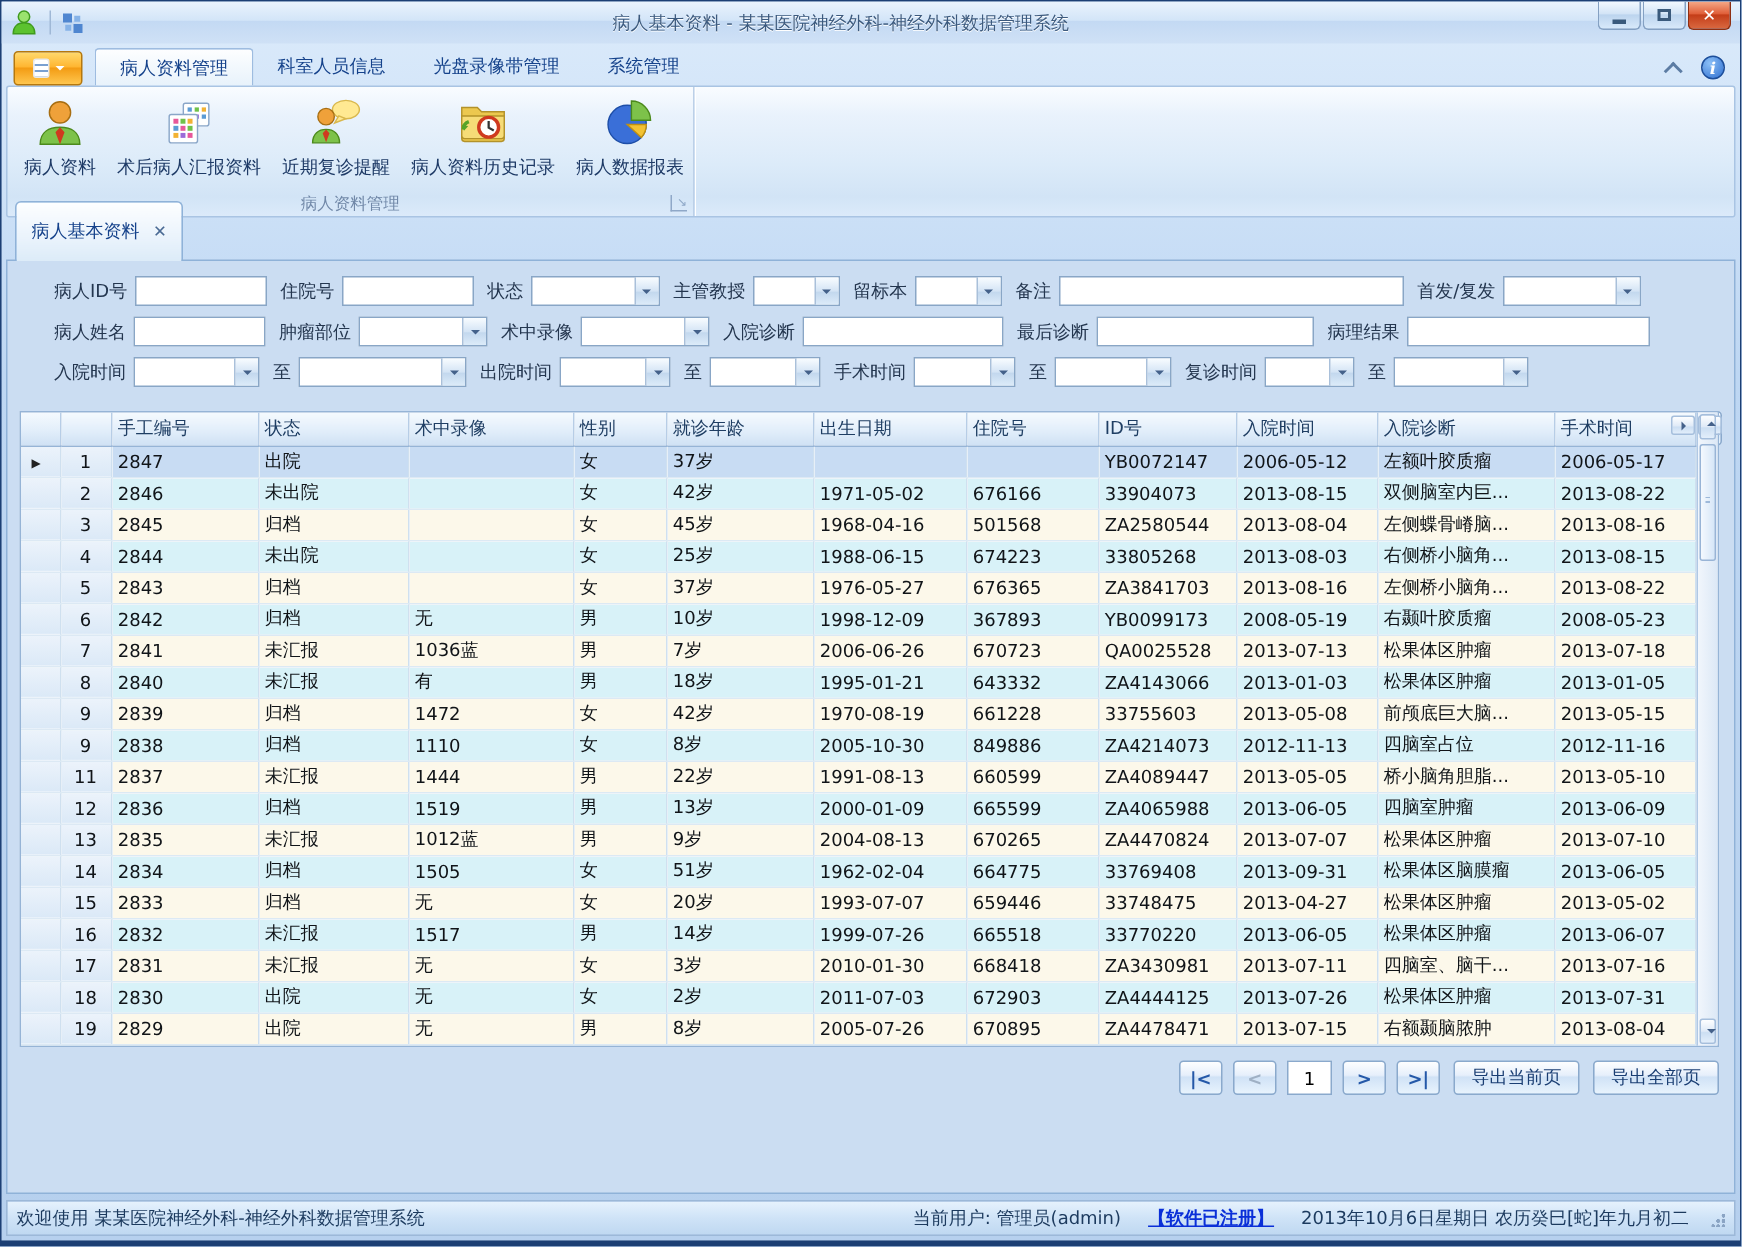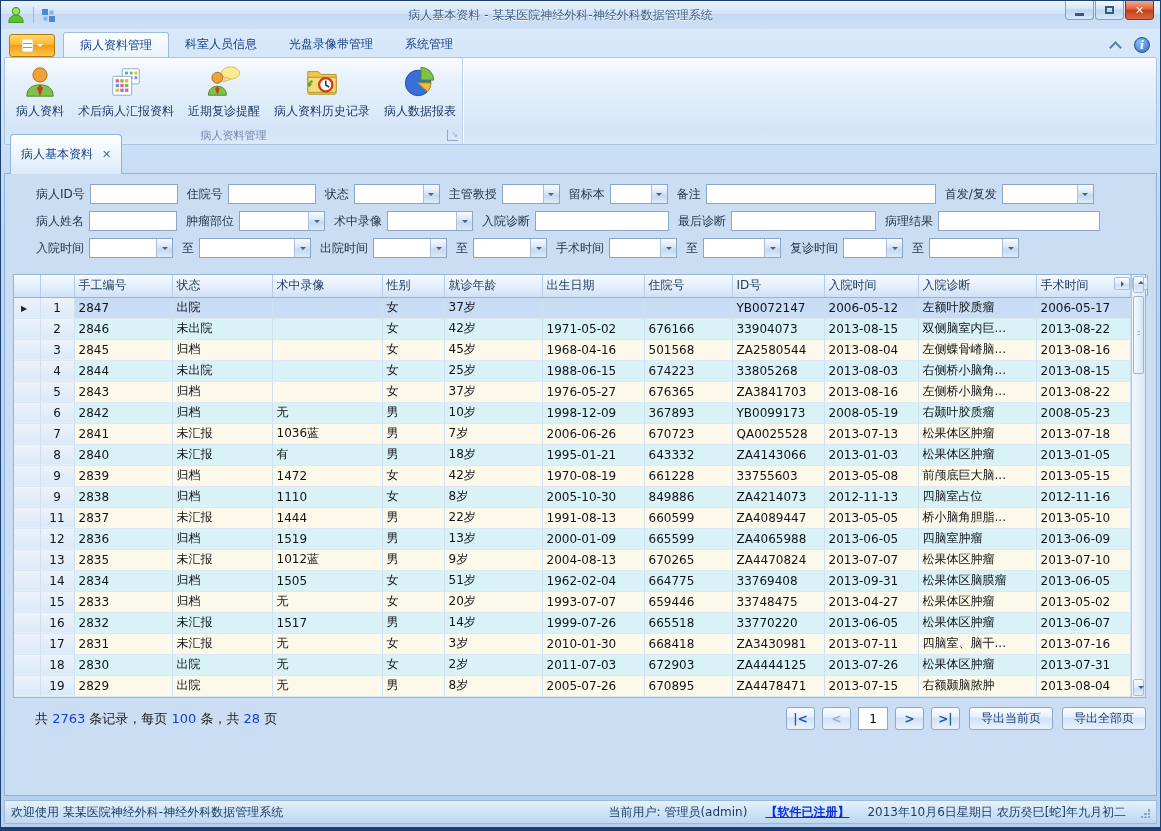--- a/index.html
+++ b/index.html
@@ -745,21 +745,20 @@
       </div>
       <div class="vscroll">
         <span class="sbtn up"></span>
         <span class="vtrack">
             <span class="vthumb"></span>
           </span>
         <span class="sbtn down"></span>
       </div>
     </div>
     <div class="pager">
-      <span class="summary"><span>共 </span><span class="num">2763</span><span> 条记录，每页 </span><span class="num">100</span><span> 条，共 </span><span class="num">28</span><span> 页</span></span>
       <span class="spacer"></span>
       <span><button class="nbtn">|&lt;</button><button class="nbtn dis">&lt;</button><input class="pin" value="1" style=""><button class="nbtn">&gt;</button><button class="nbtn">&gt;|</button></span>
       <span><button class="ebtn">导出当前页</button><button class="ebtn">导出全部页</button></span>
     </div>
   </div>
 
   <div class="statusbar">
     <span>欢迎使用 某某医院神经外科-神经外科数据管理系统</span>
     <span class="spacer"></span>
     <span class="item">当前用户: 管理员(admin)</span>

